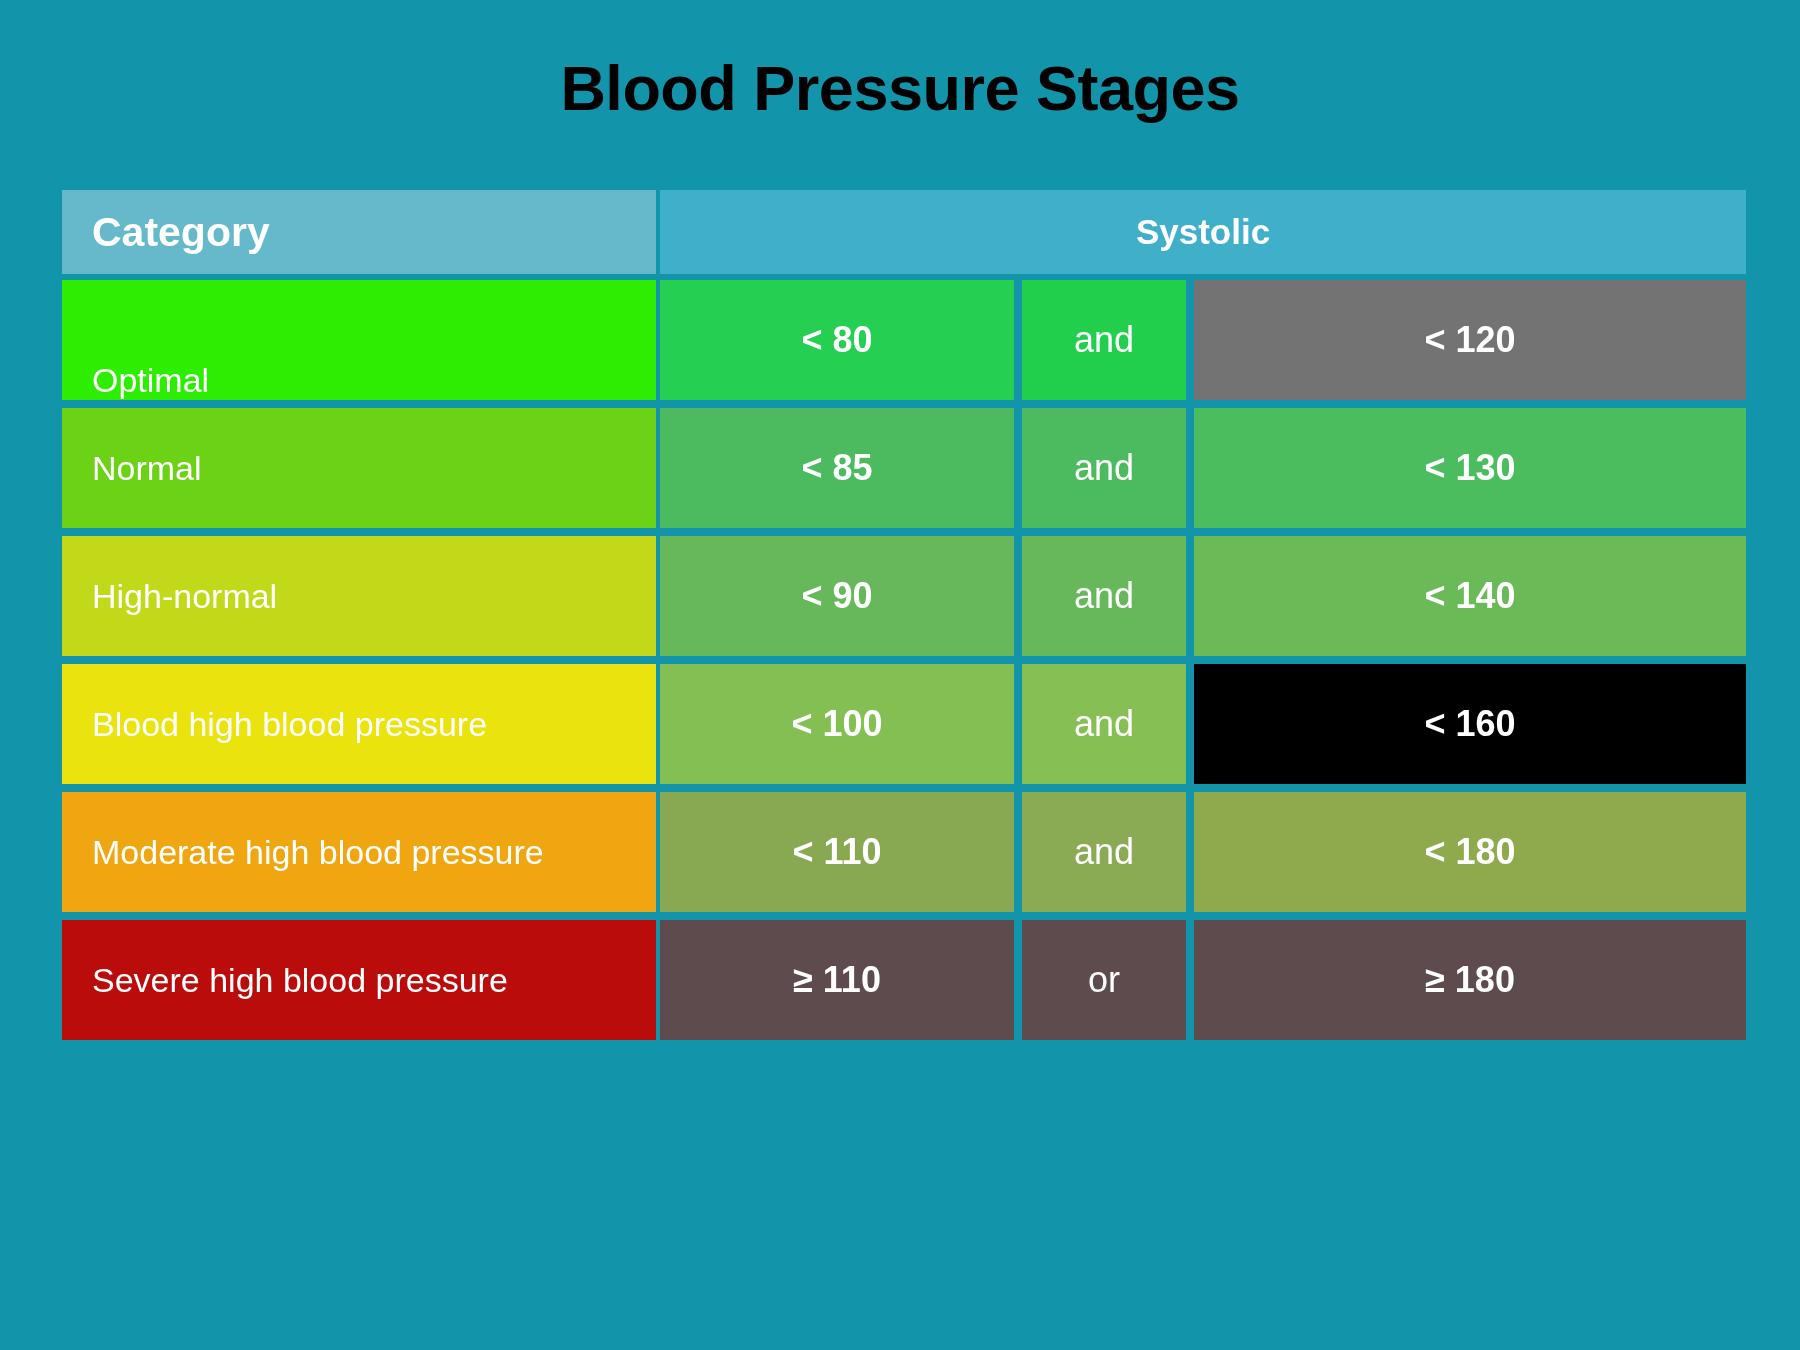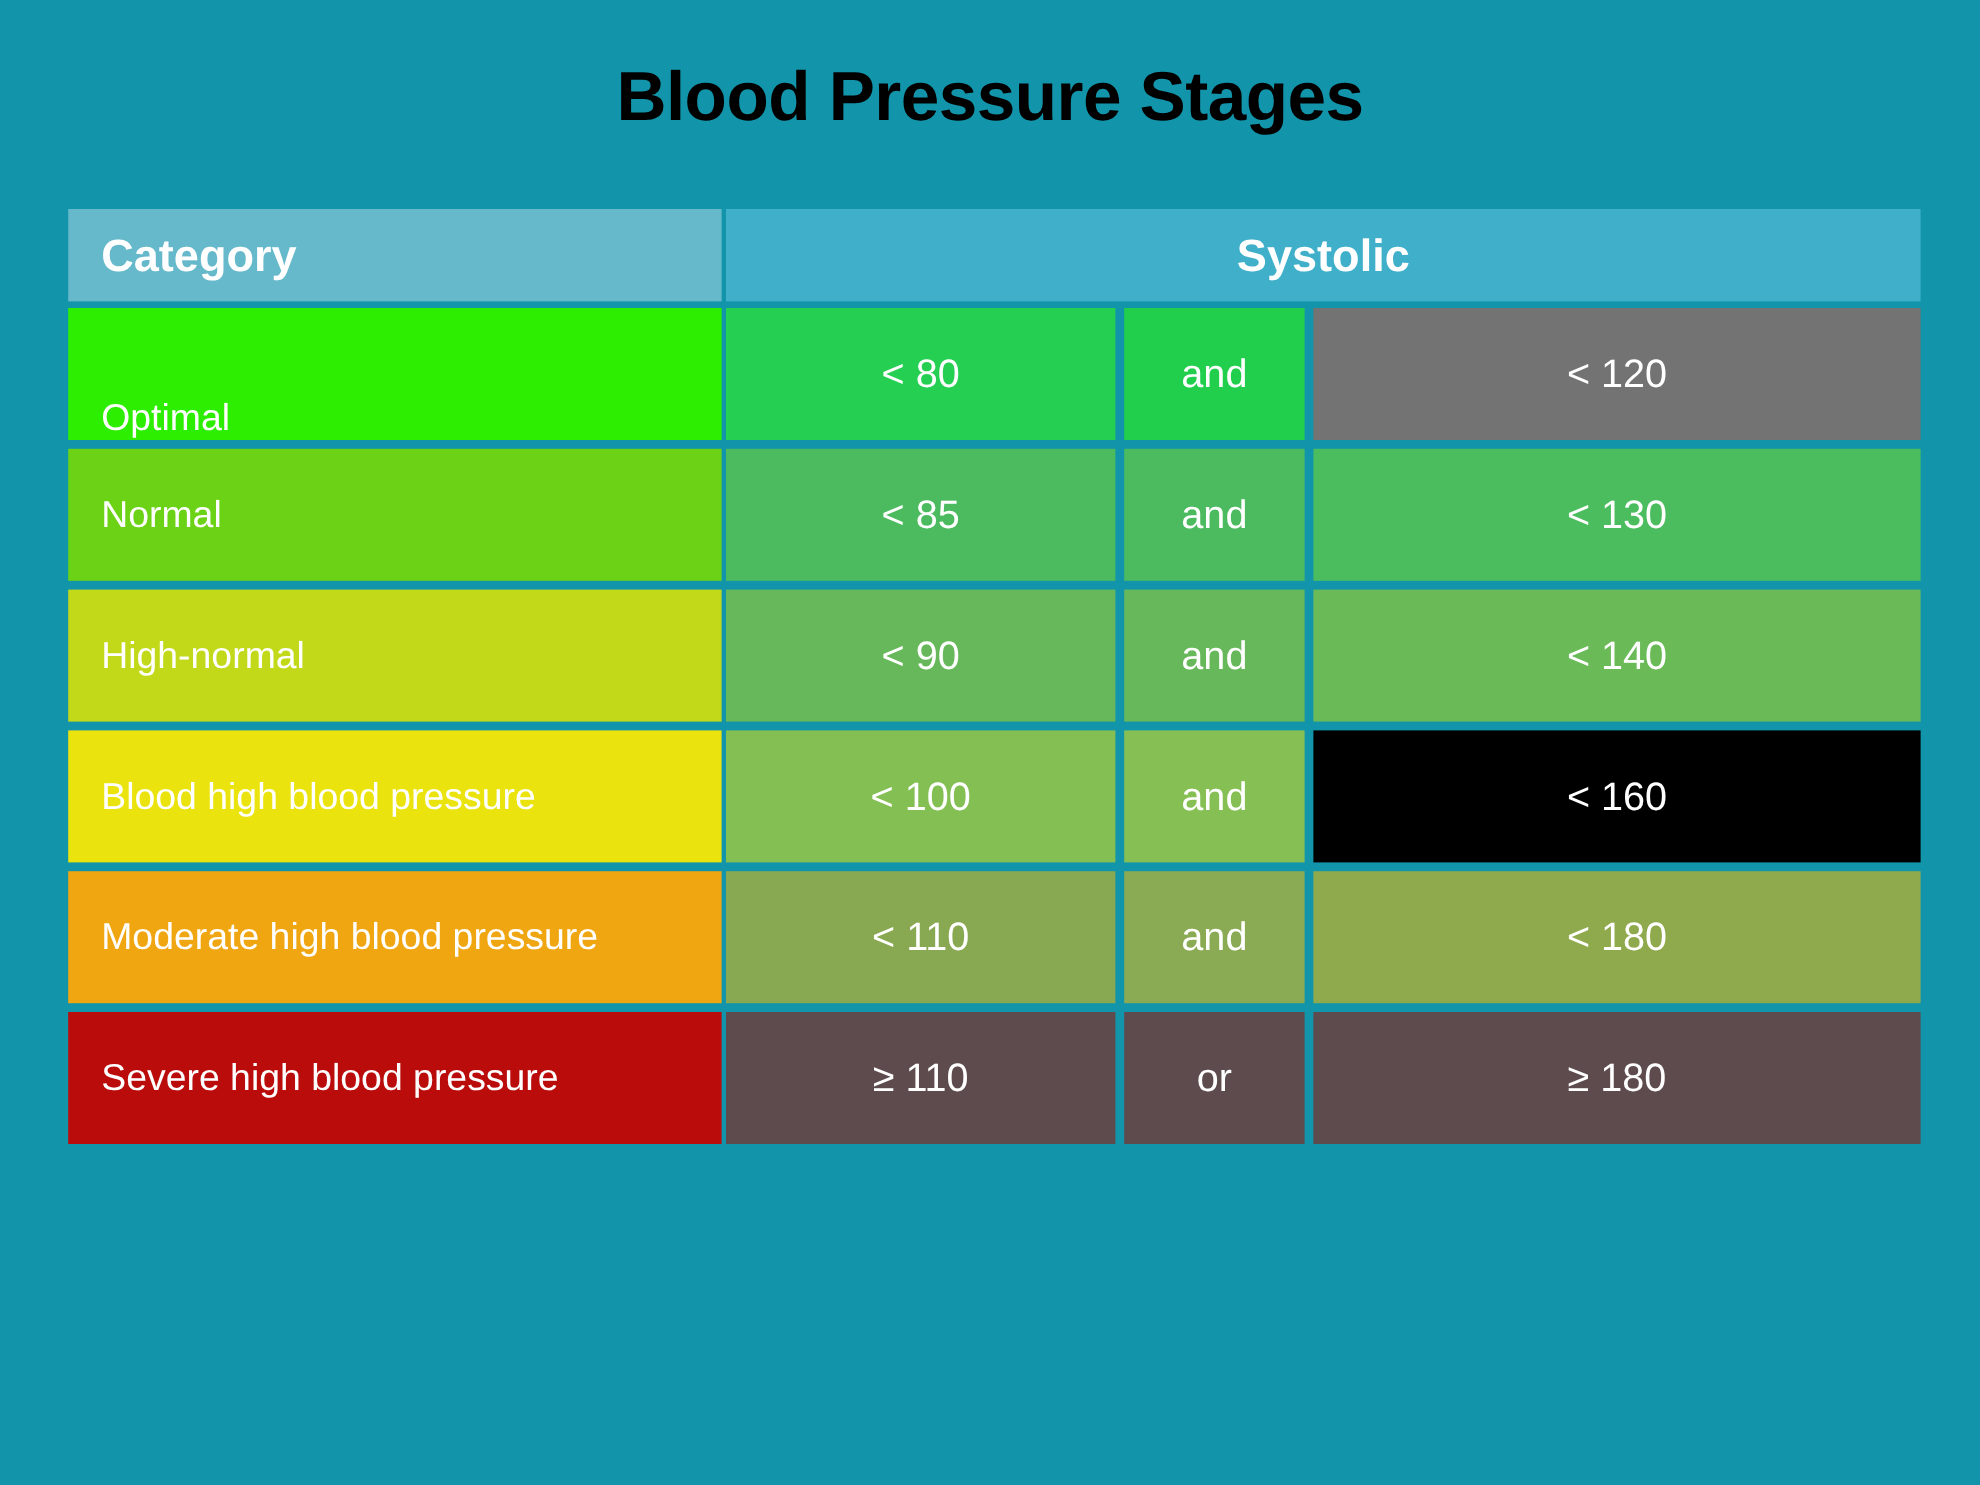--- a/index.html
+++ b/index.html
@@ -56,40 +56,40 @@
     padding-left: 30px;
     color: #ffffff;
     font-size: 41px;
     font-weight: bold;
   }
   .hdr-sys {
     background: #3fafca;
     height: 84px;
     display: flex; align-items: center; justify-content: center;
     color: #ffffff;
-    font-size: 41px;
+    font-size: 35px;
     font-weight: bold;
   }
   .hdr-sys-wrap { display: flex; flex: 1 1 auto; }
 
   
   .cell-cat {
     height: 120px;
     display: flex; align-items: center;
     padding-left: 30px;
     color: #ffffff;
     font-size: 34px;
     font-weight: 500;
   }
   .cell-val {
     height: 120px;
     display: flex; align-items: center; justify-content: center;
     color: #ffffff;
     font-size: 36px;
-    font-weight: 400;
+    font-weight: 700;
   }
   .cell-conj {
     height: 120px;
     display: flex; align-items: center; justify-content: center;
     color: #ffffff;
     font-size: 36px;
     font-weight: 400;
   }
 </style>
 </head>

